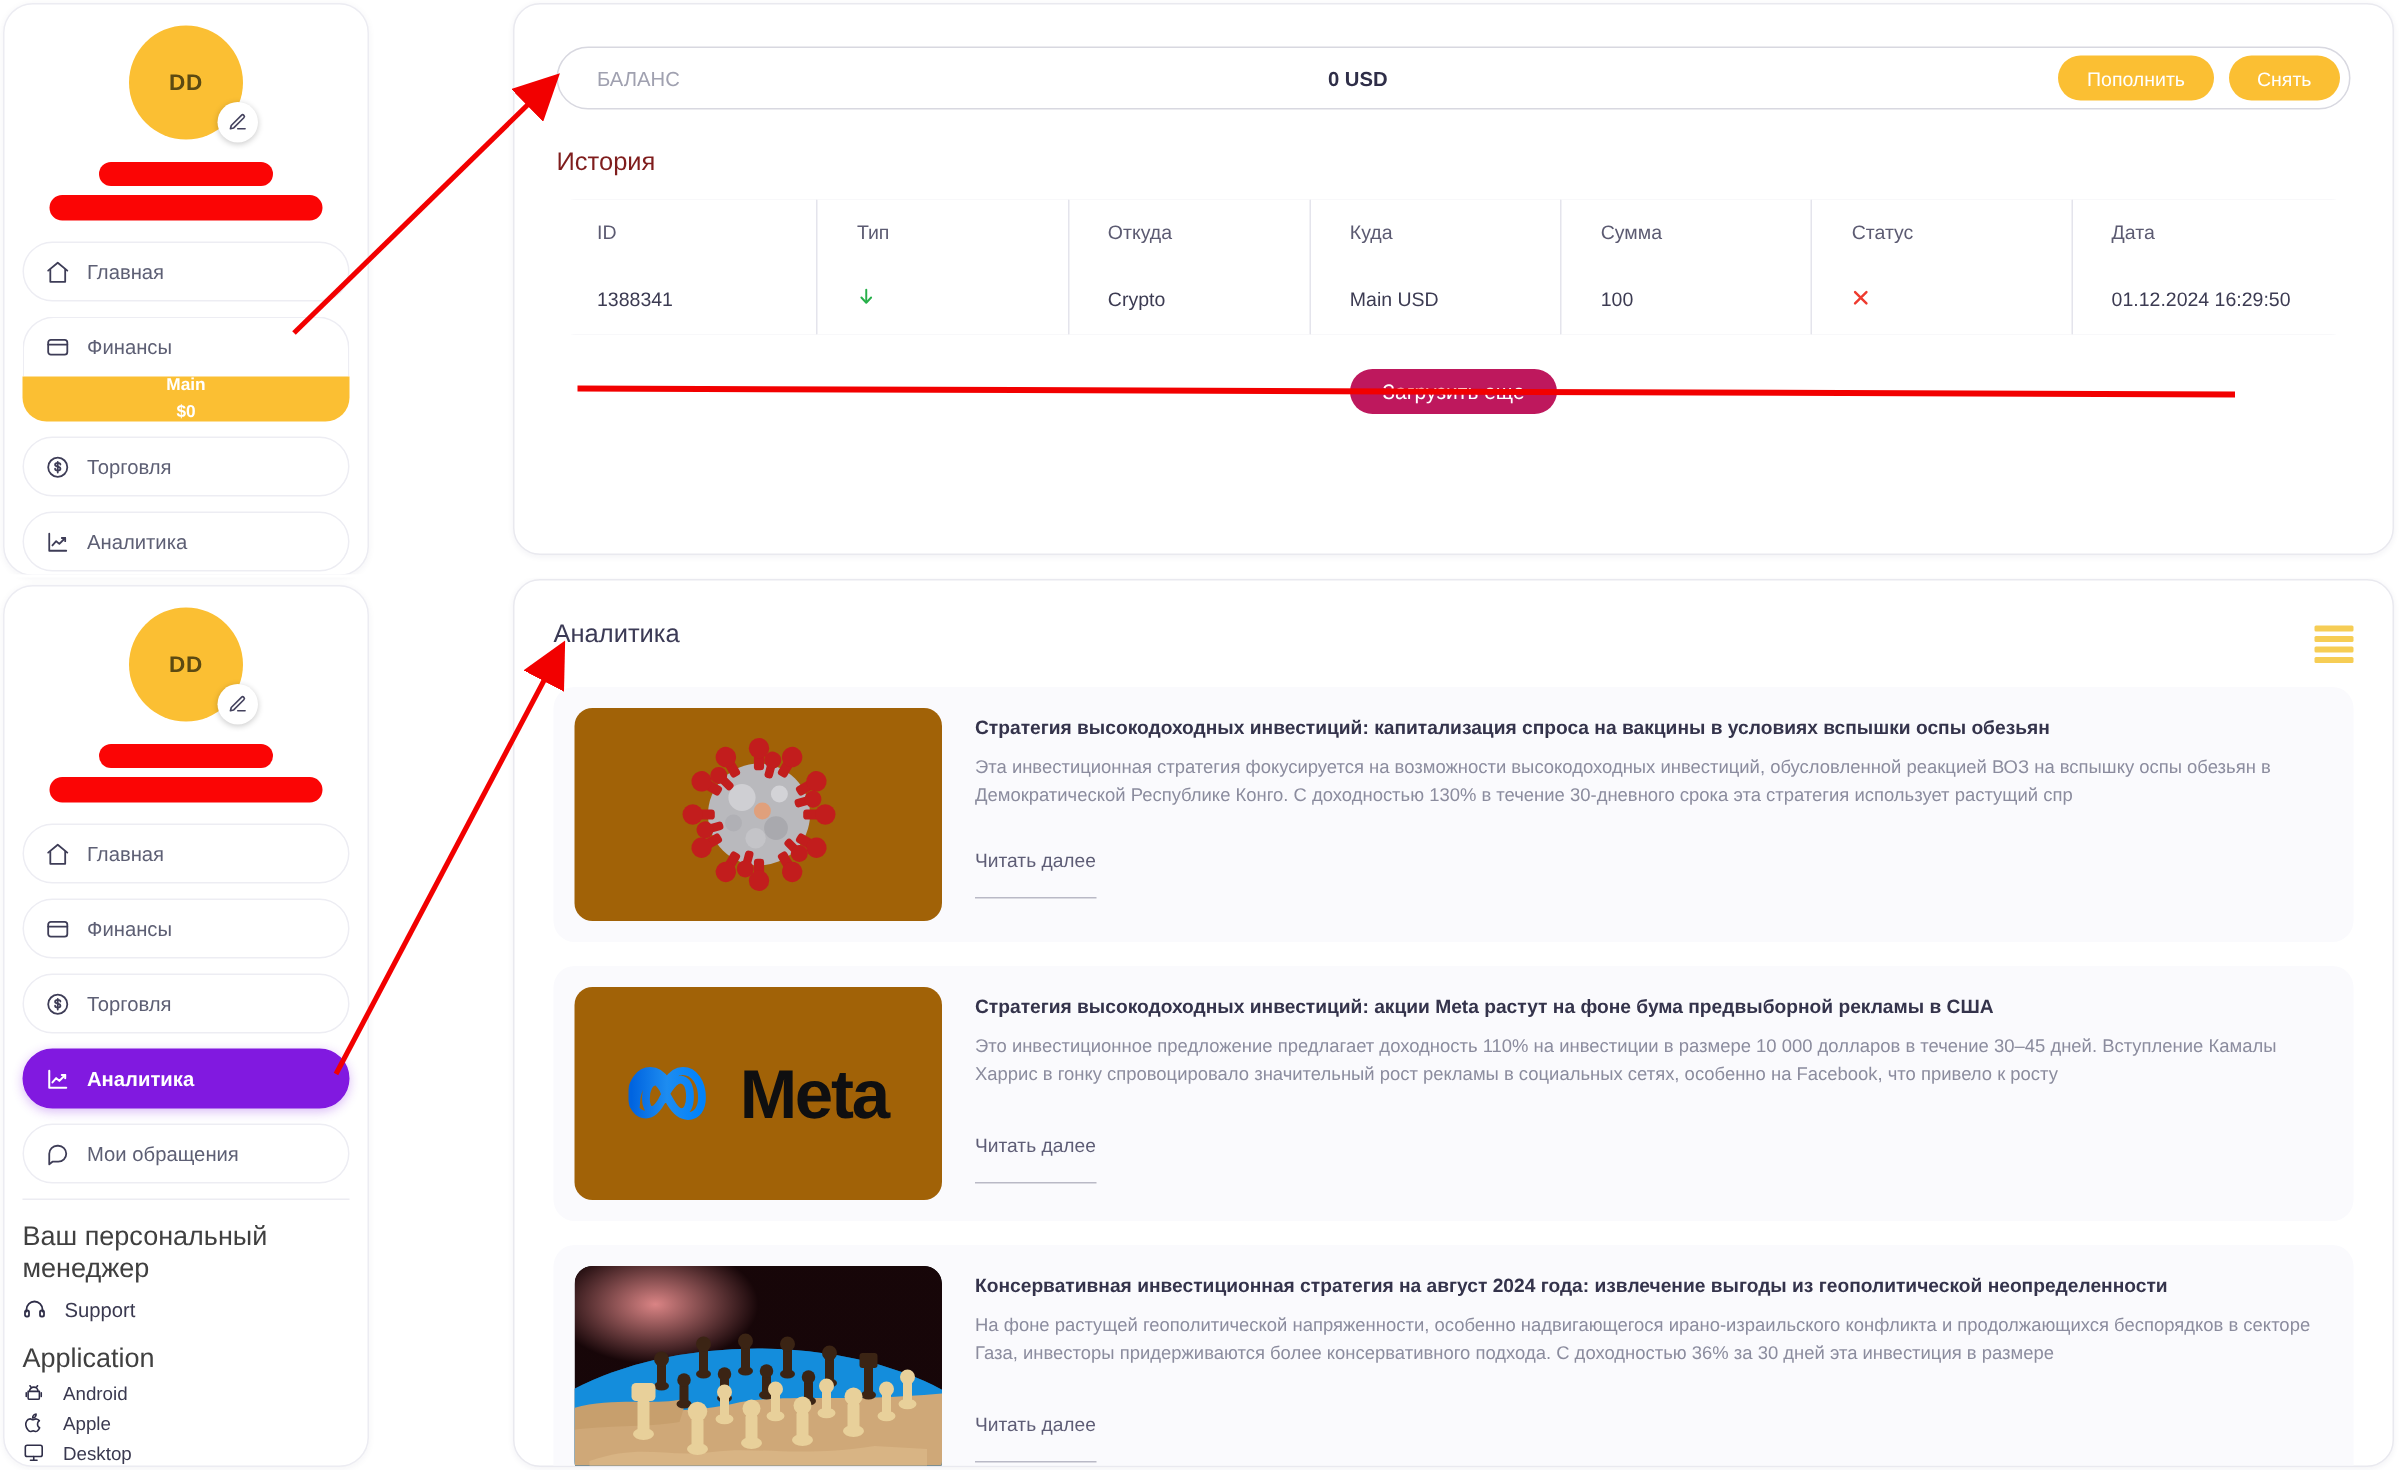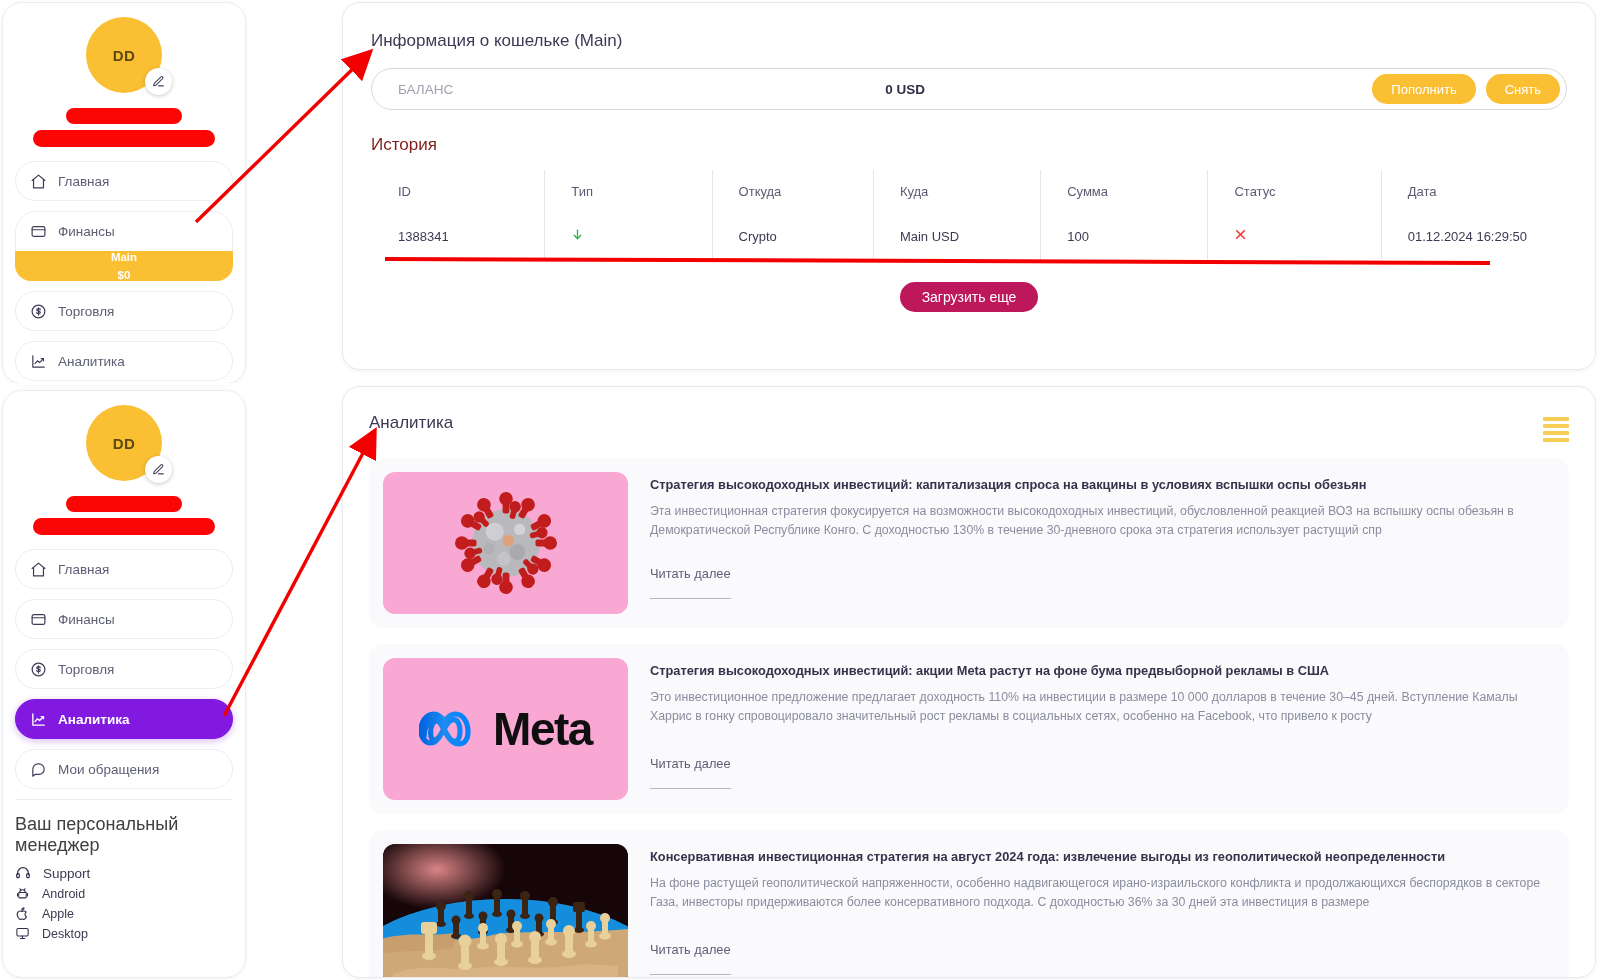--- a/index.html
+++ b/index.html
@@ -135,21 +135,21 @@
   .burger { display: flex; flex-direction: column; gap: 3px; padding-top: 4px; cursor: pointer; }
   .burger span { display: block; width: 26px; height: 4px; background: #f6cd55; border-radius: 1px; }
 
   .article {
     display: flex; gap: 22px;
     background: #fafafd; border-radius: 14px;
     padding: 14px 18px 14px 14px; margin-top: 16px;
   }
   .art-thumb {
     flex: none; width: 245px; height: 142px;
-    background: #f9a8d4; border-radius: 12px;
+    background: #a16207; border-radius: 12px;
     display: flex; align-items: center; justify-content: center;
     overflow: hidden;
   }
   .art-body { flex: 1; min-width: 0; padding-top: 4px; }
   .art-title { font-size: 12.8px; font-weight: 700; color: #34334b; line-height: 1.35; }
   .art-desc {
     font-size: 12.3px; color: #8b8c9e; line-height: 1.55; margin-top: 9px;
     max-height: 38px; overflow: hidden;
   }
   .read-more {
@@ -292,20 +292,21 @@
       <div class="sb-section-label">Ваш персональный менеджер</div>
       <div class="sb-link">
         <svg width="16" height="16" viewBox="0 0 24 24" fill="none" stroke-width="1.8" stroke-linecap="round" stroke-linejoin="round">
             <path d="M4 14v-2a8 8 0 0 1 16 0v2"></path>
             <rect x="2.5" y="13" width="4" height="6" rx="1.6"></rect>
             <rect x="17.5" y="13" width="4" height="6" rx="1.6"></rect>
           </svg>
         <span>Support</span>
       </div>
 
+      <div class="sb-section-label">Application</div>
       <div class="sb-link small">
         <svg width="15" height="15" viewBox="0 0 24 24" fill="none" stroke-width="1.7" stroke-linecap="round" stroke-linejoin="round">
             <path d="M6 10.5h12v7a1.5 1.5 0 0 1-1.5 1.5h-9A1.5 1.5 0 0 1 6 17.5Z"></path>
             <path d="M7.5 10.5a4.5 4.5 0 0 1 9 0"></path>
             <path d="M9 6 8 4.5M15 6l1-1.5"></path>
             <path d="M4 12v4M20 12v4"></path>
           </svg>
         <span>Android</span>
       </div>
       <div class="sb-link small">
@@ -319,21 +320,20 @@
         <svg width="15" height="15" viewBox="0 0 24 24" fill="none" stroke-width="1.7" stroke-linecap="round" stroke-linejoin="round">
             <rect x="3" y="4" width="18" height="12" rx="2"></rect>
             <path d="M12 16v4M8.5 20h7"></path>
           </svg>
         <span>Desktop</span>
       </div>
     </div>
   </div>
 
   <div class="panel card-wallet">
-    <div class="sec-title">Информация о кошельке (Main)</div>
 
     <div class="balance-bar">
       <span class="balance-label">БАЛАНС</span>
       <span class="balance-value">0 USD</span>
       <button class="pill-btn">Пополнить</button>
       <button class="pill-btn">Снять</button>
     </div>
 
     <div class="hist-title">История</div>
 

